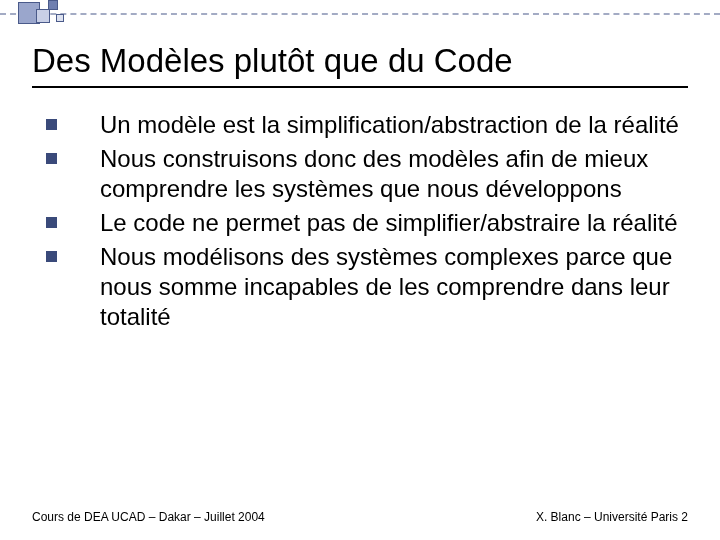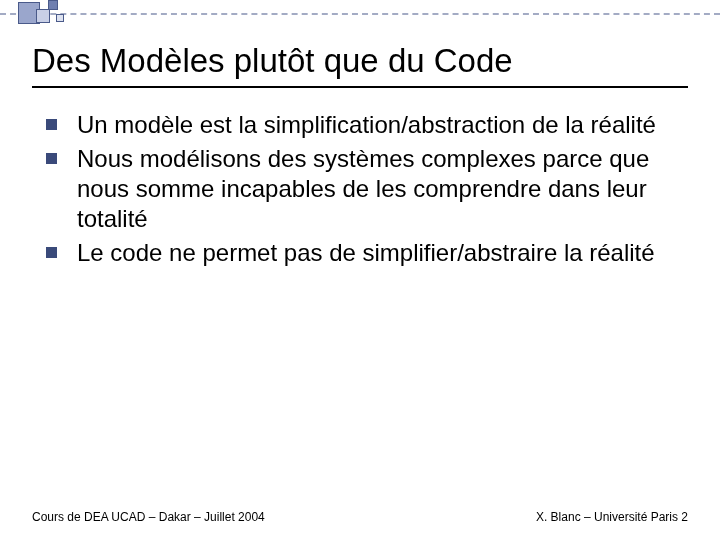--- a/index.html
+++ b/index.html
@@ -56,20 +56,21 @@
     width: 100%;
     margin-bottom: 22px;
   }
   .bullets {
     padding-left: 14px;
   }
   .bullet-row {
     display: flex;
     align-items: flex-start;
     margin-bottom: 4px;
+    gap: 23px;
   }
   .bullet-mark {
     width: 11px;
     height: 11px;
     background: #3a4a7a;
     flex: 0 0 11px;
     margin-top: 9px;
     margin-right: 20px;
   }
   .bullet-text {
@@ -104,25 +105,29 @@
   <h1 class="title">Des Modèles plutôt que du Code</h1>
   <div class="underline"></div>
 
   <div class="bullets">
     <div class="bullet-row">
       <div class="bullet-mark"></div>
       <div class="bullet-text">Un modèle est la simplification/abstraction de la réalité</div>
     </div>
     <div class="bullet-row">
       <div class="bullet-mark"></div>
-      <div class="bullet-text">Nous modélisons des systèmes complexes parce que nous somme incapables de les comprendre dans leur totalité</div>
+      <div class="bullet-text">Nous construisons donc des modèles afin de mieux comprendre les systèmes que nous développons</div>
     </div>
     <div class="bullet-row">
       <div class="bullet-mark"></div>
       <div class="bullet-text">Le code ne permet pas de simplifier/abstraire la réalité</div>
+    </div>
+    <div class="bullet-row">
+      <div class="bullet-mark"></div>
+      <div class="bullet-text">Nous modélisons des systèmes complexes parce que nous somme incapables de les comprendre dans leur totalité</div>
     </div>
   </div>
 </div>
 
 <div class="footer">
   <span>Cours de DEA UCAD – Dakar – Juillet 2004</span>
   <span>X. Blanc – Université Paris 2</span>
 </div>
 
 </body></html>

